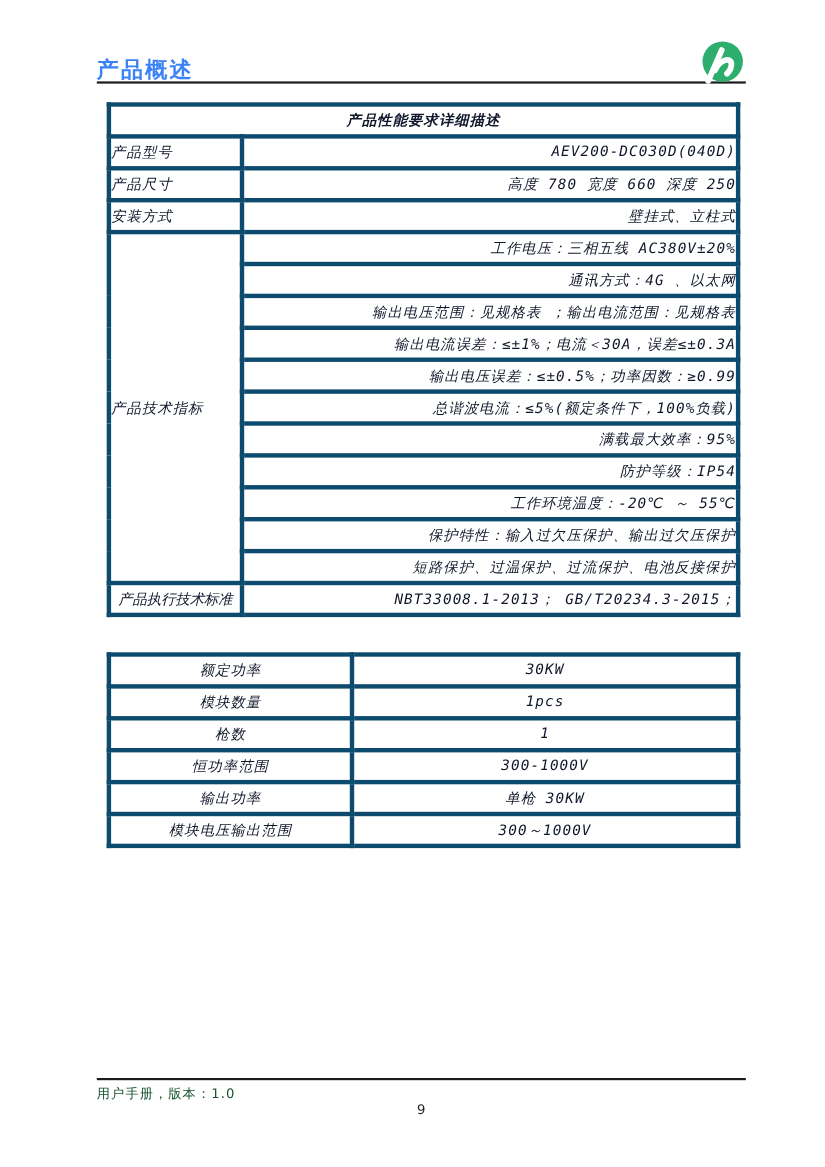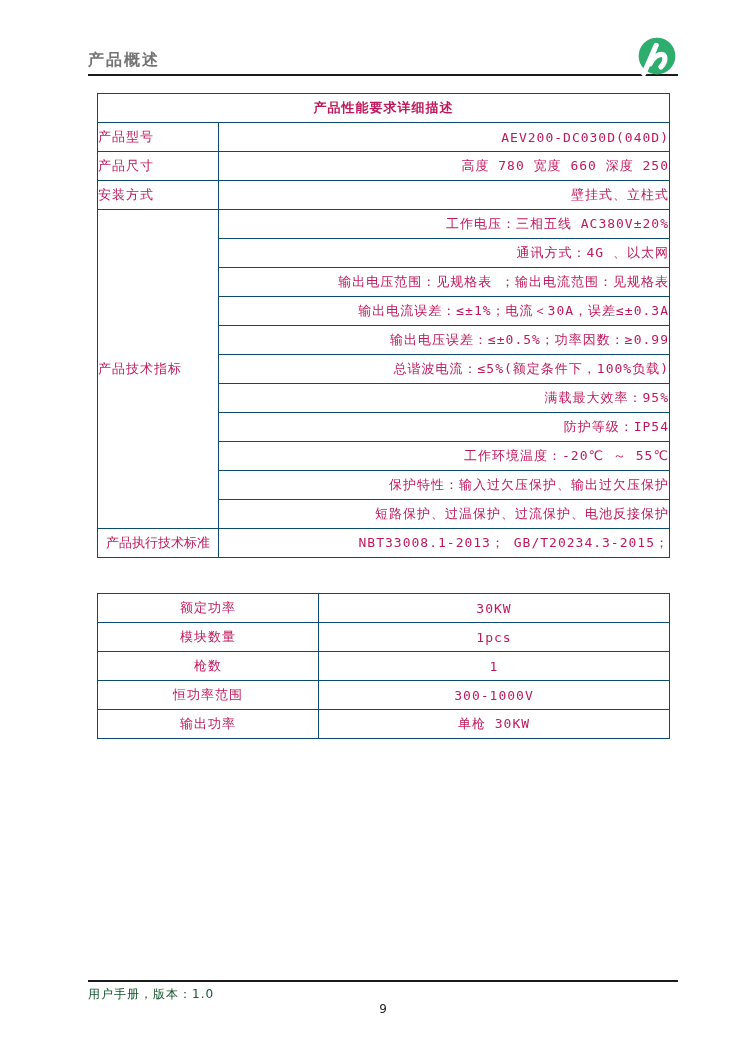--- a/index.html
+++ b/index.html
@@ -12,24 +12,24 @@
     font-family: "DejaVu Sans", "Liberation Sans", sans-serif;
     color: #1f1f1f;
     overflow: hidden;
   }
 
   
   .doc-header-title {
     position: absolute;
     left: 88px;
     top: 50px;
-    font-size: 16px;
+    font-size: 20px;
     font-weight: 700;
     letter-spacing: 2px;
-    color: #737373;
+    color: #3b82f6;
   }
   .top-rule {
     position: absolute;
     left: 88px;
     top: 74px;
     width: 590px;
     height: 2px;
     background: #1b1b1b;
   }
   .brand-logo {
@@ -41,30 +41,31 @@
   }
 
   
   table.spec {
     border-collapse: collapse;
     table-layout: fixed;
     width: 572px;
     margin-left: 97px;
   }
   table.spec td {
-    border: 1px solid #0c4a6e;
+    border: 4px solid #0c4a6e;
     font-size: 13px;
     letter-spacing: 1px;
     font-family: "DejaVu Sans Mono", "DejaVu Sans", monospace;
-    color: #be185d;
+    color: #0f172a;
     height: 29px;
     padding: 0;
     vertical-align: middle;
     white-space: nowrap;
     overflow: hidden;
+    font-style: italic;
   }
   td.tbl-title {
     height: 36px;
     text-align: center;
     font-weight: 700;
     font-size: 16px;
     letter-spacing: 2px;
     font-family: "DejaVu Sans", "Liberation Sans", sans-serif;
   }
   .t1 td.lbl { text-align: left; font-weight: 500; }
@@ -204,20 +205,24 @@
         <td class="val">1</td>
       </tr>
       <tr>
         <td class="lbl">恒功率范围</td>
         <td class="val">300-1000V</td>
       </tr>
       <tr>
         <td class="lbl">输出功率</td>
         <td class="val">单枪 30KW</td>
       </tr>
+      <tr>
+        <td class="lbl">模块电压输出范围</td>
+        <td class="val">300～1000V</td>
+      </tr>
     </tbody>
       </table>
   </div>
 
   <div class="bottom-rule"></div>
   <div class="footer-note">用户手册，版本：1.0</div>
   <div class="page-number">9</div>
 
 </div>
 

